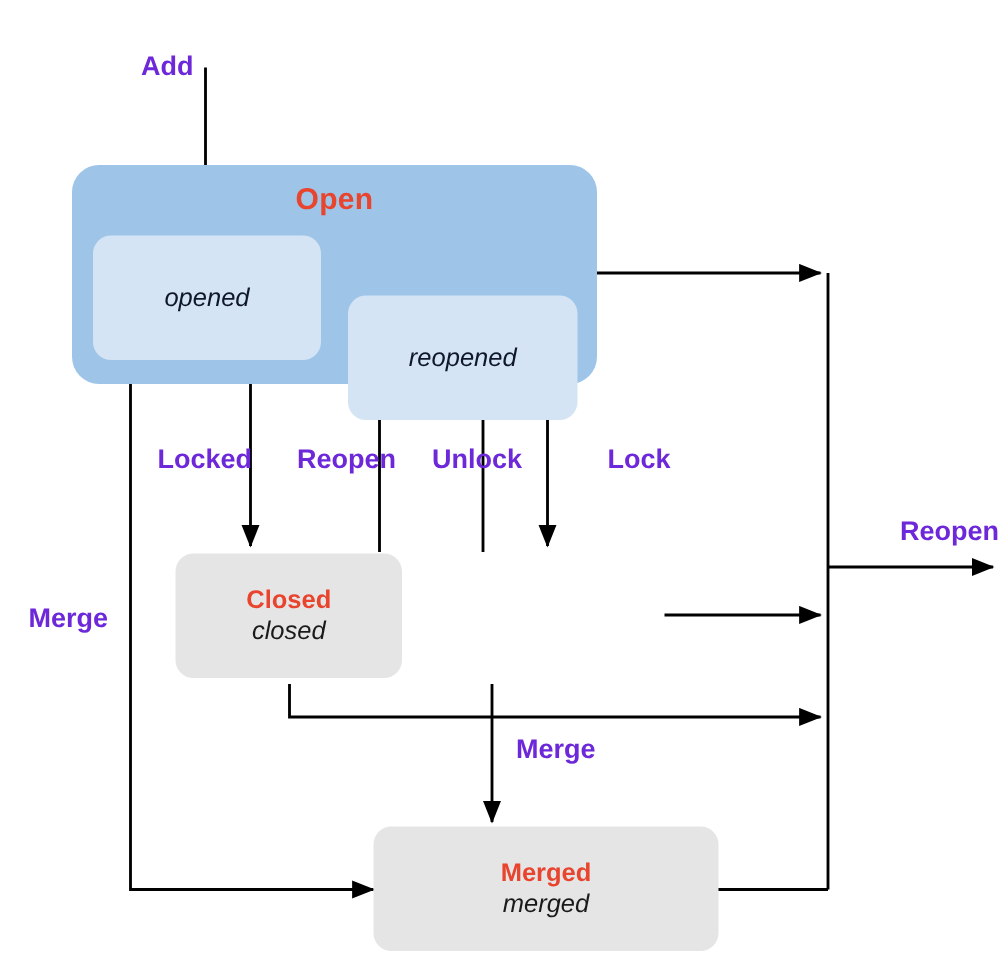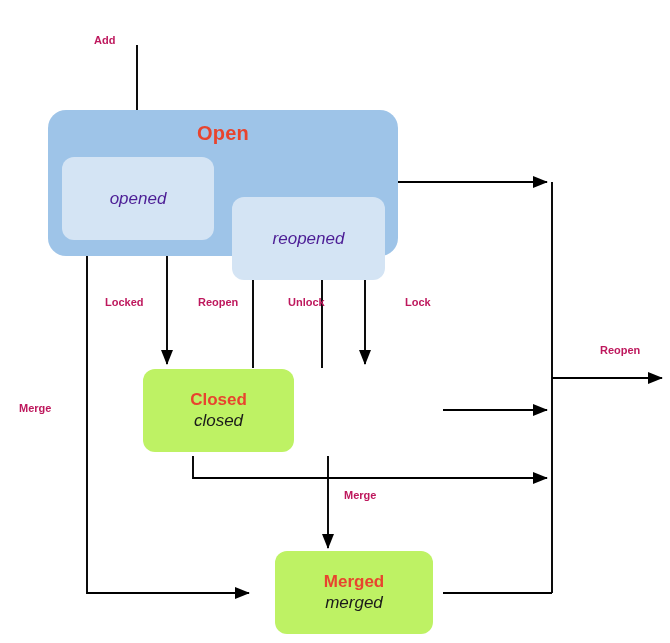--- a/index.html
+++ b/index.html
@@ -8,27 +8,27 @@
   #diagram{position:absolute;left:0;top:0;width:670px;height:643px;}
 
   .node{position:absolute;box-sizing:border-box;display:flex;
         flex-direction:column;align-items:center;justify-content:center;}
 
   .group-open{background:#9ec4e8;border-radius:18px;}
   .group-title{position:absolute;left:0;right:0;top:122px;text-align:center;
                color:#e8442e;font-weight:bold;font-size:20px;letter-spacing:.2px;}
 
   .substate{background:#d4e4f4;border-radius:12px;}
-  .substate .iname{font-style:italic;font-size:17px;color:#4c1d95;}
+  .substate .iname{font-style:italic;font-size:17px;color:#0f172a;}
 
-  .state{background:#bef264;border-radius:12px;margin-left:26px;}
+  .state{background:#e5e5e5;border-radius:12px;}
   .state .title{color:#e8442e;font-weight:bold;font-size:17px;line-height:20px;}
   .state .iname{font-style:italic;font-size:17px;color:#1a1a1a;line-height:21px;}
 
-  .edge-label{position:absolute;color:#be185d;font-weight:bold;font-size:11px;
+  .edge-label{position:absolute;color:#6d28d9;font-weight:bold;font-size:18px;
               white-space:nowrap;}
   svg.wires{position:absolute;left:0;top:0;width:670px;height:643px;
             pointer-events:none;}
 </style>
 </head>
 <body>
 
 <div id="diagram">
 
   <svg class="wires" viewBox="0 0 670 643" xmlns="http://www.w3.org/2000/svg">
@@ -78,21 +78,21 @@
   <div class="node substate" style="left:232px;top:157px;width:153px;height:83px;margin-top:40px;">
     <span class="iname">reopened</span>
   </div>
 
   <div class="node state" style="left:117px;top:369px;width:151px;height:83px;">
     <span class="title">Closed</span>
     <span class="iname">closed</span>
   </div>
 
 
-  <div class="node state" style="left:249px;top:551px;width:158px;height:83px;">
+  <div class="node state" style="left:249px;top:551px;width:230px;height:83px;">
     <span class="title">Merged</span>
     <span class="iname">merged</span>
   </div>
 
   <div class="edge-label" style="left:94px;top:34px;">Add</div>
 
   <div class="edge-label" style="left:105px;top:296px;">Locked</div>
 
   <div class="edge-label" style="left:198px;top:296px;text-align:right;">Reopen</div>
 

